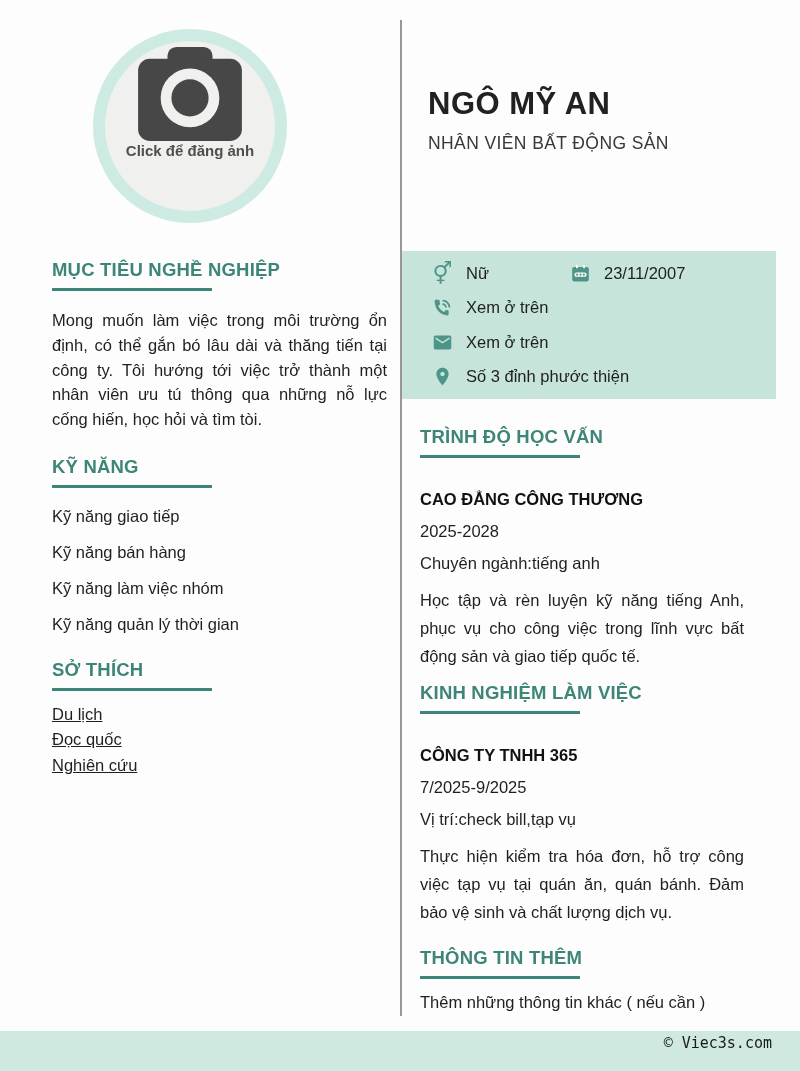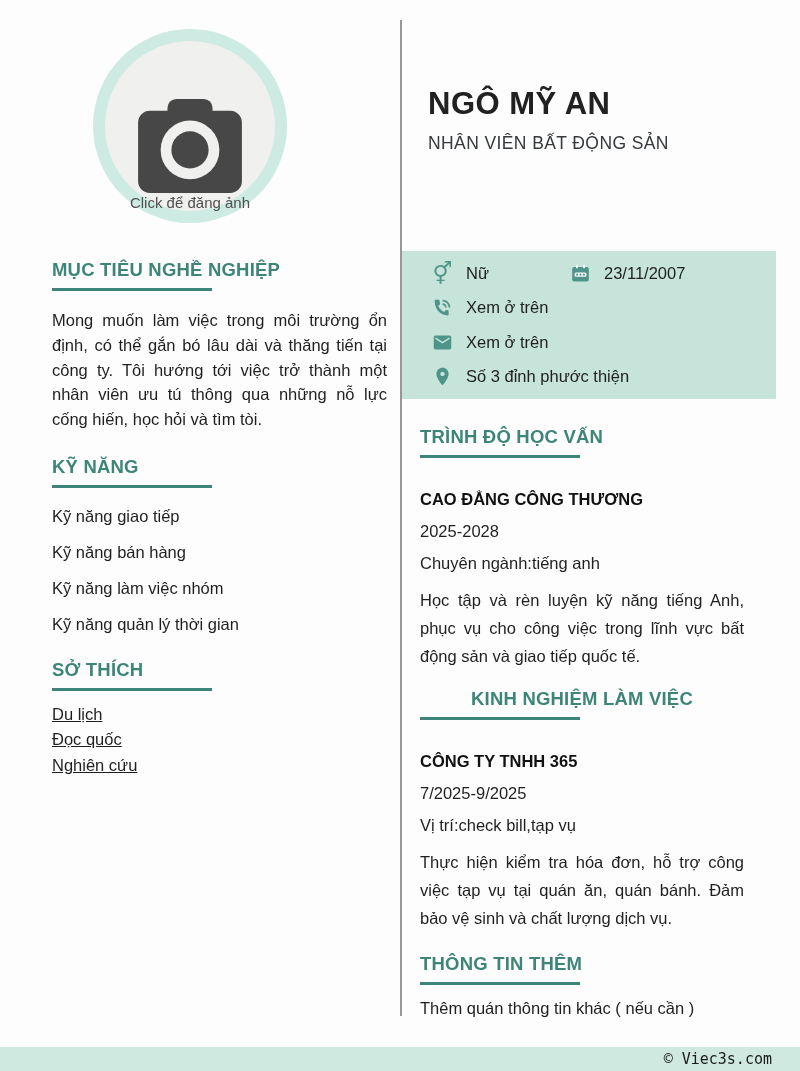--- a/index.html
+++ b/index.html
@@ -20,21 +20,21 @@
   
   .left-col { position:absolute; left:0; top:0; width:400px; }
   .photo-circle {
     width:194px; height:194px; margin:29px 0 0 93px;
     border-radius:50%; background:#cdebe3;
     display:flex; align-items:center; justify-content:center;
     cursor:pointer;
   }
   .photo-inner {
     width:170px; height:170px; border-radius:50%; background:#f0f0ee;
-    display:flex; flex-direction:column; align-items:center; justify-content:flex-end;
+    display:flex; flex-direction:column; align-items:center; justify-content:flex-start;font-weight:bold;
   }
   .camera-svg { width:104px; height:94px; margin-top:6px; }
   .photo-caption { font-size:15px; color:#4f4f4f; margin-top:1px; }
   .lsection { margin-left:52px; width:335px; }
   h2.sec-heading {
     color:#3d8578; font-size:18.5px; font-weight:bold; letter-spacing:0.2px;
     line-height:23px;
   }
   h2.sec-heading::after {
     content:""; display:block; width:160px; height:3px;
@@ -73,26 +73,26 @@
   .gender-glyph { font-size:22px; color:#4e9488; line-height:21px; font-family:"DejaVu Sans", sans-serif; }
   .info-text { font-size:16.5px; color:#1f1f1f; }
   .rsection { padding:0 32px 0 18px; }
   .edu-head { margin-top:26px; }
   .entry-title { margin-top:32px; font-size:16.5px; font-weight:bold; color:#111; }
   .entry-line { margin-top:13px; font-size:16.5px; }
   .entry-desc {
     margin-top:13px; font-size:16.5px; line-height:28px;
     text-align:justify;
   }
-  .exp-head { margin-top:17px;text-align:center; }
+  .exp-head { margin-top:11px; }
   .more-head { margin-top:20px; }
   .more-body { margin-top:14px; font-size:16.5px; }
   
   .footer-bar {
-    position:absolute; left:0; bottom:0; width:800px; height:24px;
+    position:absolute; left:0; bottom:0; width:800px; height:40px;
     background:#cfe9e1; text-align:right; padding-right:28px;
     font-family:"DejaVu Sans Mono", monospace; font-size:15px;
     line-height:24px; color:#1a1a1a;
   }
 </style>
 </head>
 <body>
 
 <div class="divider"></div>
 
@@ -202,19 +202,19 @@
   <div class="rsection">
     <h2 class="sec-heading exp-head">KINH NGHIỆM LÀM VIỆC</h2>
     <div class="entry-title">CÔNG TY TNHH 365</div>
     <div class="entry-line">7/2025-9/2025</div>
     <div class="entry-line">Vị trí:check bill,tạp vụ</div>
     <p class="entry-desc">Thực hiện kiểm tra hóa đơn, hỗ trợ công việc tạp vụ tại quán ăn, quán bánh. Đảm bảo vệ sinh và chất lượng dịch vụ.</p>
   </div>
 
   <div class="rsection">
     <h2 class="sec-heading more-head">THÔNG TIN THÊM</h2>
-    <p class="more-body">Thêm quán thông tin khác ( nếu cần )</p>
+    <p class="more-body">Thêm những thông tin khác ( nếu cần )</p>
   </div>
 </div>
 
 <div class="footer-bar">
   <span>© Viec3s.com</span>
 </div>
 
 </body></html>

